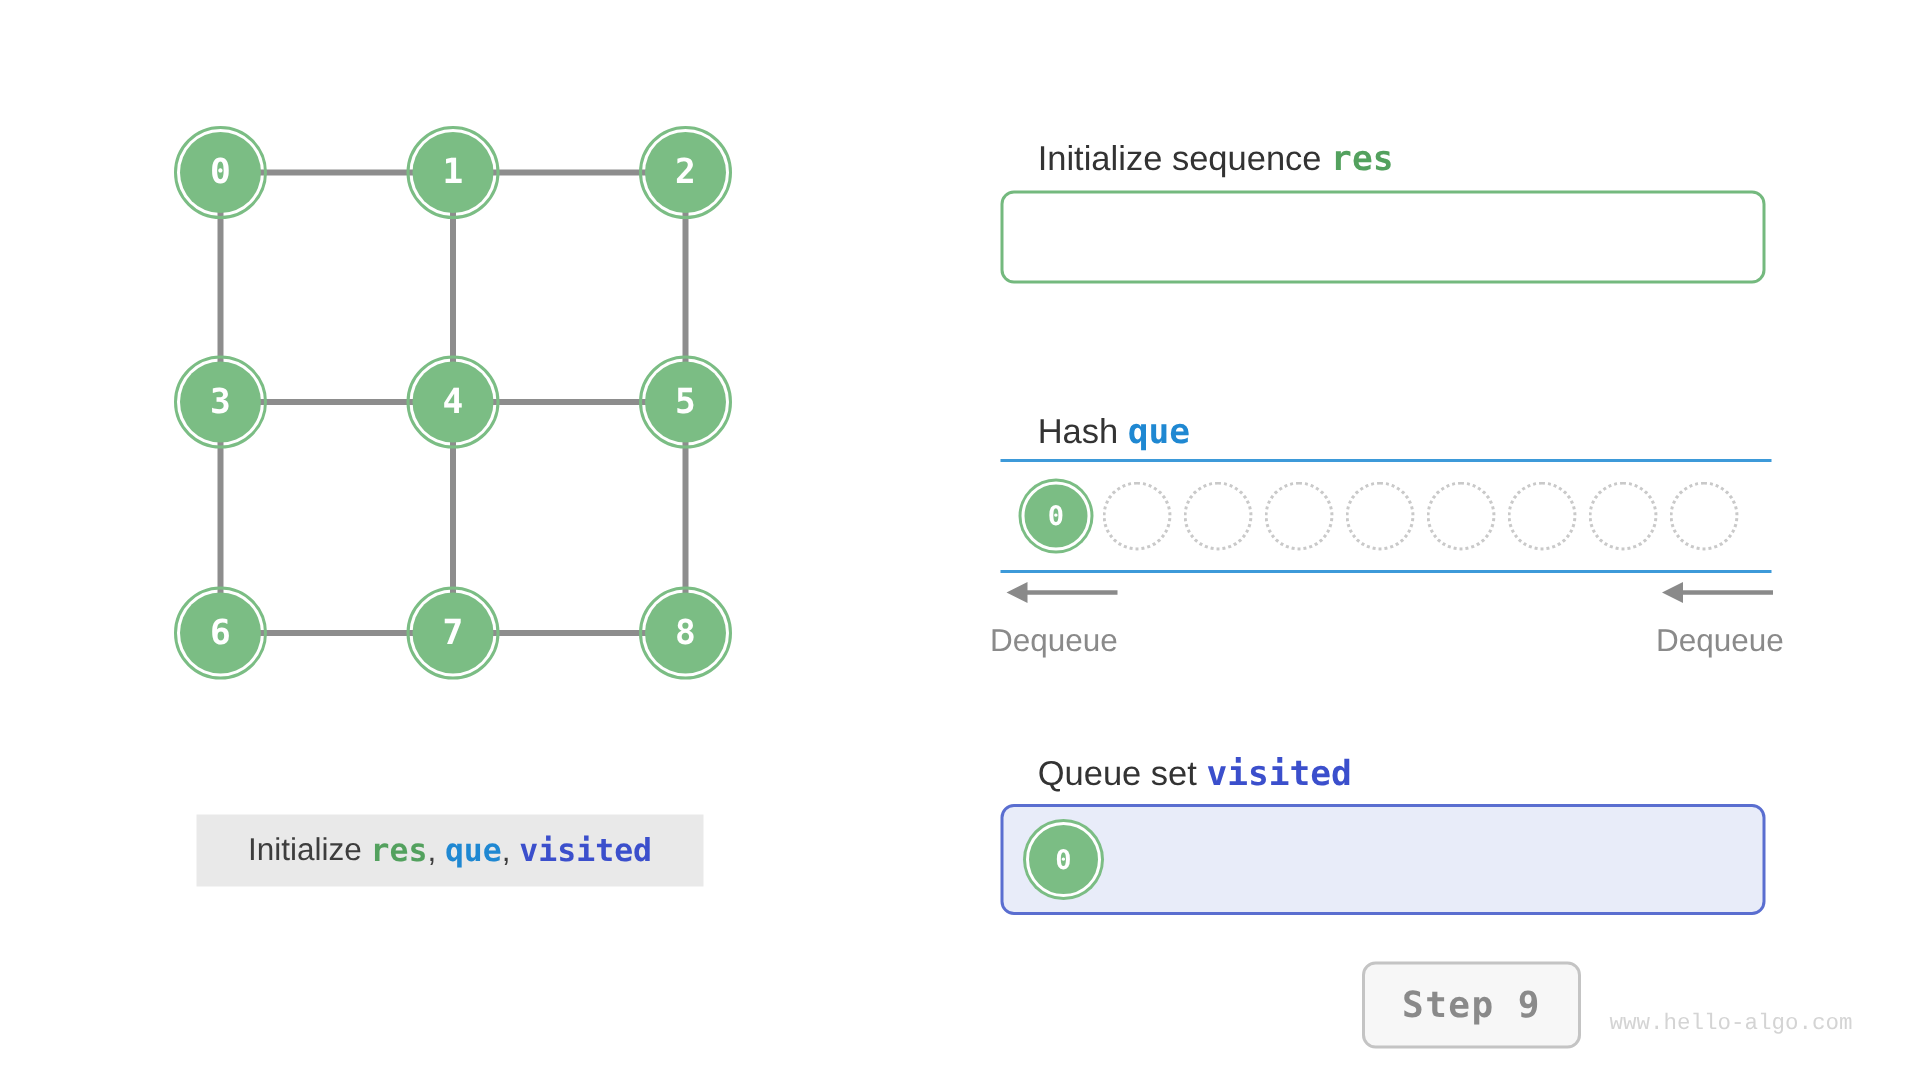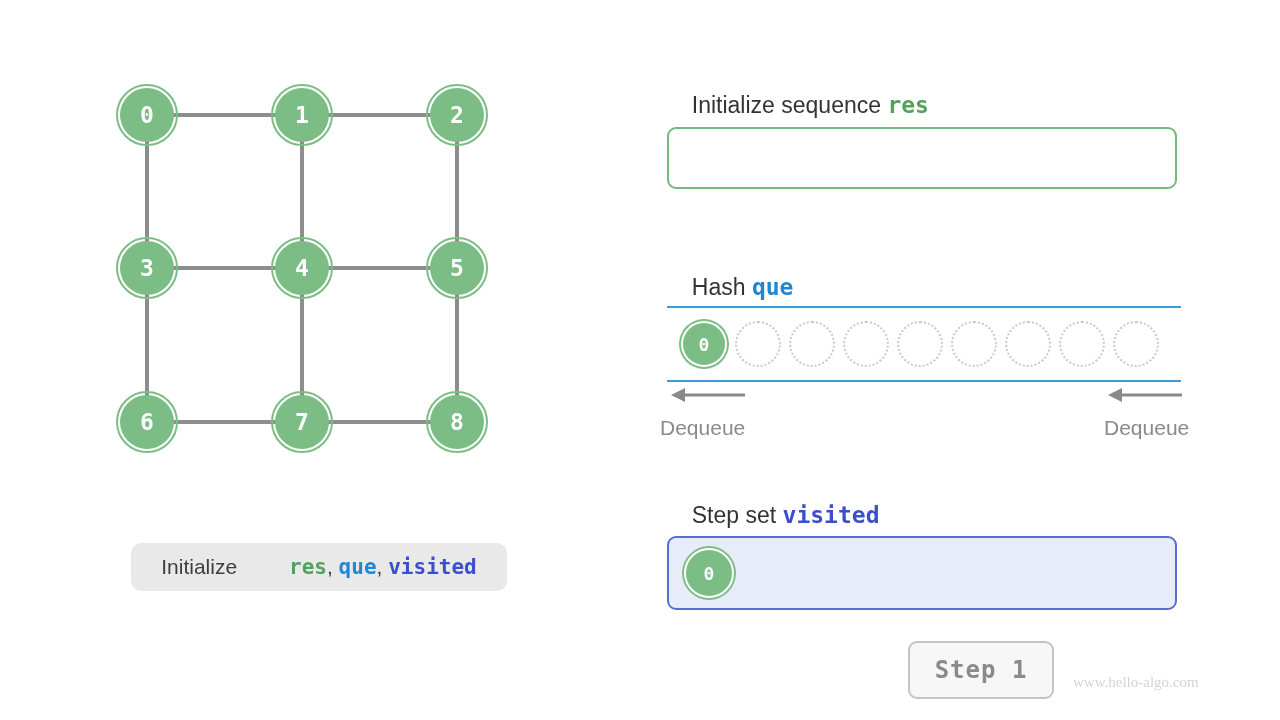--- a/index.html
+++ b/index.html
@@ -38,29 +38,28 @@
     font-size: 23px;
     font-weight: bold;
     fill: #ffffff;
   }
 
   
   #caption-box {
     position: absolute;
     left: 131px;
     top: 543px;
-    width: 376px;
+    width: 338px;
     height: 48px;
     background: #e9e9e9;
-    border-radius: 10px;
+    border-radius: 0;
     display: flex;
     align-items: center;
     justify-content: center;
     white-space: pre;
-    gap: 23px;
   }
   .cap-plain {
     font-family: "Liberation Sans", sans-serif;
     font-size: 21px;
     color: #3d3d3d;
   }
   .cap-code {
     font-family: "DejaVu Sans Mono", monospace;
     font-size: 21px;
     font-weight: bold;
@@ -236,21 +235,21 @@
     font-family: "DejaVu Sans Mono", monospace;
     font-size: 24px;
     font-weight: bold;
     color: #8a8a8a;
     letter-spacing: 1px;
   }
   #watermark {
     position: absolute;
     left: 1073px;
     top: 674px;
-    font-family: Liberation Serif, serif;
+    font-family: Liberation Mono, monospace;
     font-size: 15px;
     color: #d4d4d4;
     white-space: pre;
   }
 </style>
 </head>
 <body>
 
 <div class="stage">
 
@@ -363,28 +362,28 @@
     </g>
     <g>
       <line x1="449" y1="11" x2="515" y2="11" stroke="#8a8a8a" stroke-width="3"></line>
       <polygon points="441,11 455,4 455,18" fill="#8a8a8a"></polygon>
     </g>
   </svg>
   <div class="arrow-caption" id="dequeue-caption">Dequeue</div>
   <div class="arrow-caption" id="enqueue-caption">Dequeue</div>
 
   <div class="section-title" style="left:674px; top:488px;">
-    <span class="title-plain">Step set</span><span class="title-plain"> </span><span class="title-code" id="visited-title-code" style="color: rgb(59, 79, 204);">visited</span>
+    <span class="title-plain">Queue set</span><span class="title-plain"> </span><span class="title-code" id="visited-title-code" style="color: rgb(59, 79, 204);">visited</span>
   </div>
 
   <div id="visited-box">
       <div class="set-item">
         <span class="set-item-label">0</span>
       </div>
     </div>
 
   <div id="step-badge">
-    <span id="step-badge-label">Step 1</span>
+    <span id="step-badge-label">Step 9</span>
   </div>
 
   <div id="watermark">www.hello-algo.com</div>
 
 </div>
 
 </body></html>

